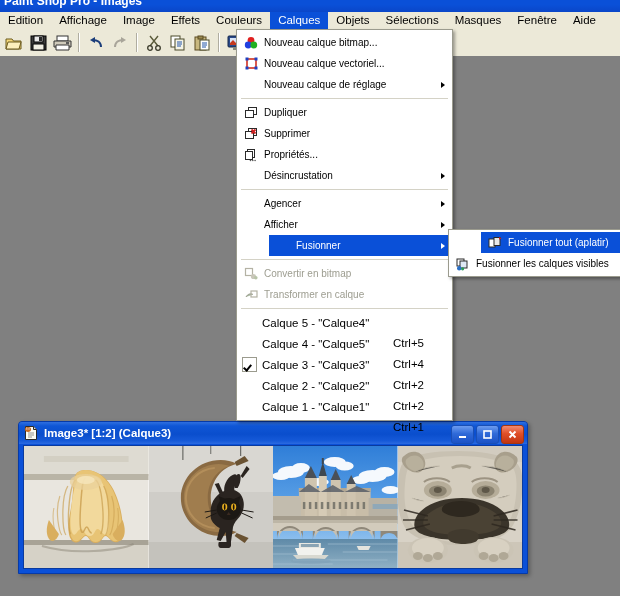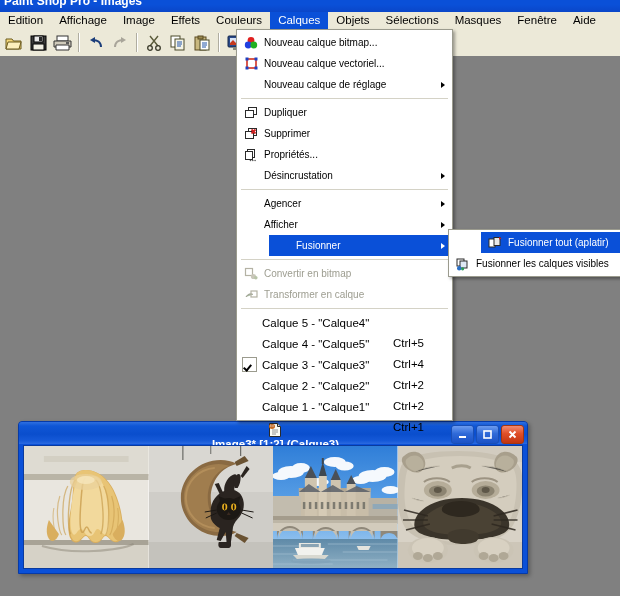--- a/index.html
+++ b/index.html
@@ -94,21 +94,21 @@
     position:absolute;left:18px;top:421px;width:508px;height:151px;
     background:#0a50d8;
     border:1px solid #063aa8;
     border-radius:4px 4px 0 0;
     box-shadow:2px 2px 4px rgba(0,0,0,.3);
   }
   .imgwin .wtitle{
     position:absolute;left:0;top:0;right:0;height:22px;
     background:linear-gradient(to bottom,#2f6fe0 0%,#0f56d6 18%,#0a4ecd 55%,#1559d8 85%,#2b6ae0 100%);
     border-radius:3px 3px 0 0;
-    display:flex;align-items:center;flex-direction:column;
+    display:flex;align-items:center;
   }
   .wicon{width:16px;height:16px;margin-left:4px;flex:0 0 16px;}
   .wtitletext{color:#fff;font-weight:bold;font-size:11.5px;margin-left:5px;white-space:nowrap;}
   .wbtns{position:absolute;right:3px;top:3px;display:flex;gap:2px;}
   .wb{width:21px;height:17px;border:1px solid #1a4fb5;border-radius:3px;
       display:flex;align-items:center;justify-content:center;
       background:linear-gradient(to bottom,#6d9cf0,#2f6ad8 45%,#1b52c6);}
   .wb.close{background:linear-gradient(to bottom,#f08a70,#e04f28 45%,#c03512);border-color:#a6360f;}
   .wb svg{display:block;}
   .canvas{

